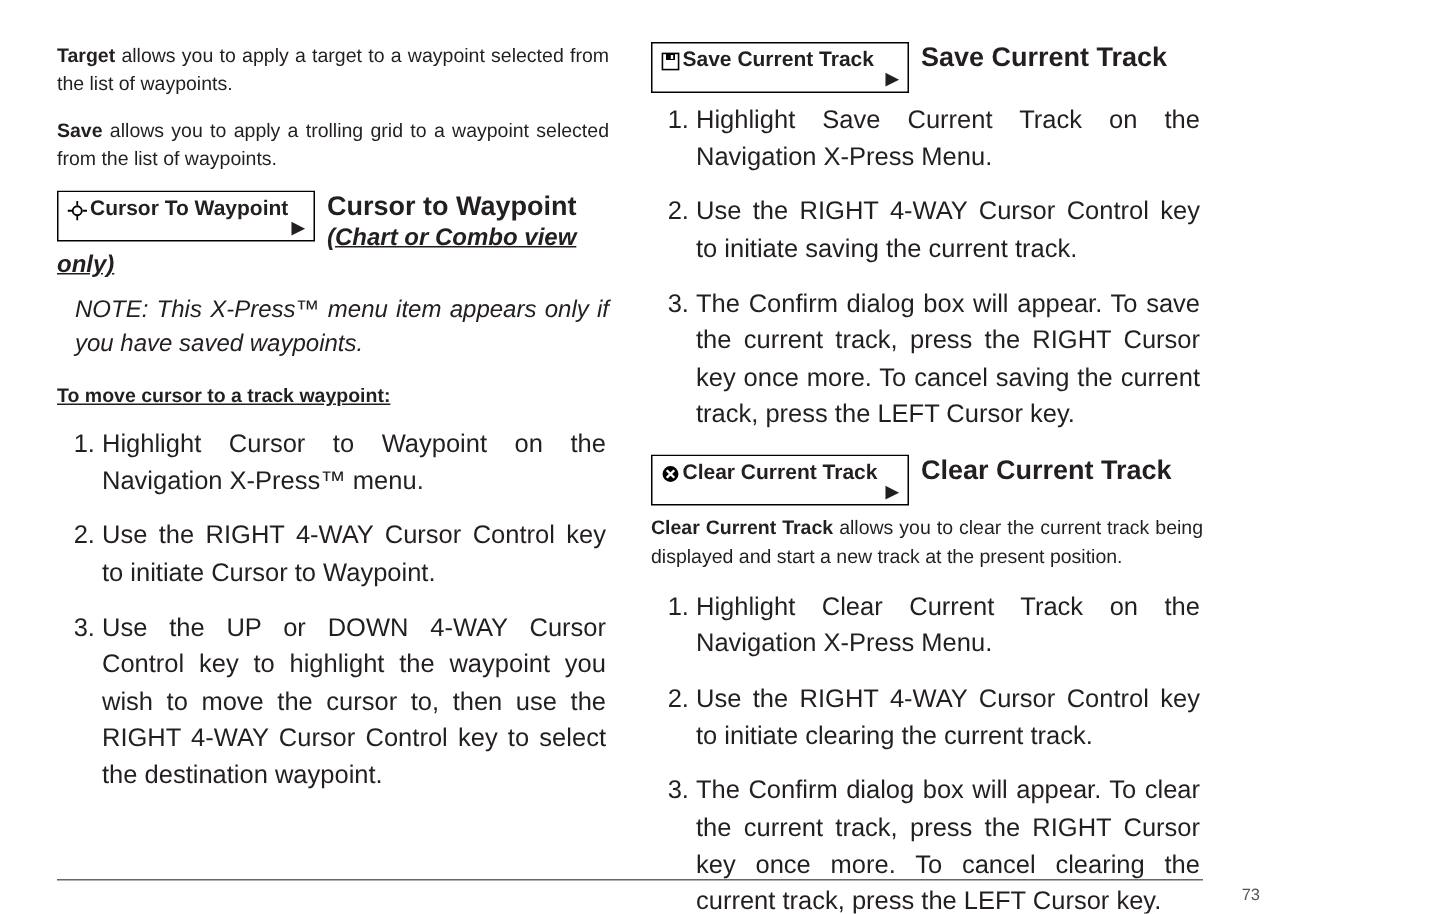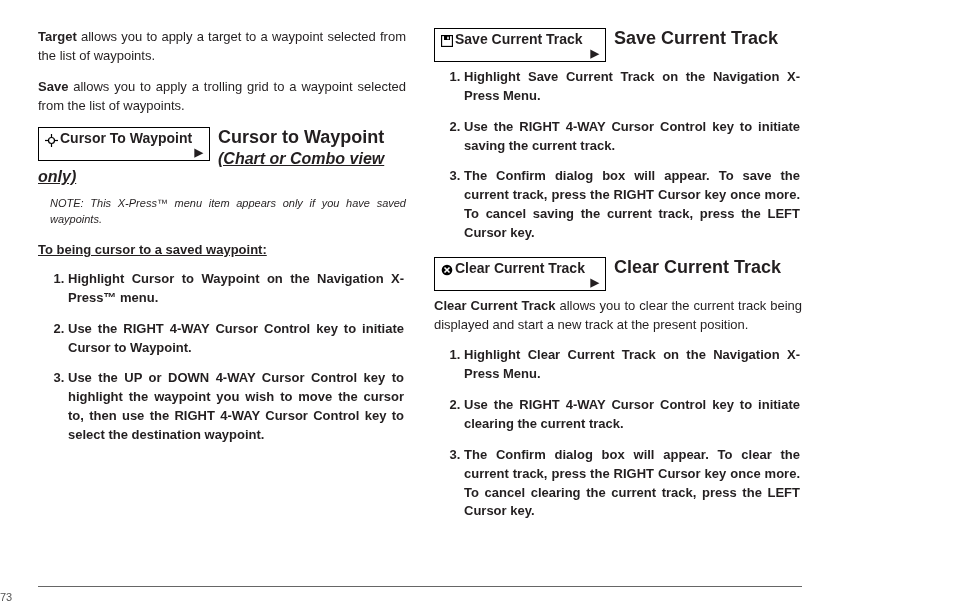--- a/index.html
+++ b/index.html
@@ -75,56 +75,56 @@
     display: block;
     font-style: italic;
     font-size: 16px;
     text-decoration: underline;
     margin-bottom: 6px;
     font-family: "Arial Narrow", Arial, sans-serif;
     font-weight: 600;
   }
   .note {
     font-style: italic;
-    font-size: 11px;
+    font-size: 16px;
     margin: 0 0 14px 12px;
     line-height: 1.4;
   }
   .note b { font-style: italic; }
   .subhead {
     font-weight: 700;
     text-decoration: underline;
     font-size: 13px;
     margin: 0 0 10px 0;
   }
   ol {
     margin: 0 0 14px 0;
     padding-left: 30px;
-    font-size: 13px;
-    font-weight: 700;
+    font-size: 17px;
+    font-weight: 400;
   }
   ol li {
     margin-bottom: 12px;
     line-height: 1.45;
     text-align: justify;
     padding-right: 2px;
   }
   .footer-line {
     position: absolute;
     left: 38px;
     right: 38px;
     bottom: 22px;
     border-top: 1px solid #666;
   }
   .page-num {
     position: absolute;
     bottom: 6px;
     left: 0;
     right: 0;
-    text-align: left;
+    text-align: right;
     font-size: 11px;
     color: #555;
   }
   svg.ic { vertical-align: -2px; }
 </style>
 </head>
 <body>
 
 <div class="page">
   <div class="columns">
@@ -155,21 +155,21 @@
         </div>
         <span class="section-title">Cursor to Waypoint</span>
         <span class="subtitle">(Chart or Combo view only)</span>
       </div>
 
 
       <p class="note">
         <b>NOTE:</b><span> This X-Press™ menu item appears only if you have saved waypoints.</span>
       </p>
 
-      <p class="subhead">To being cursor to a saved waypoint:</p>
+      <p class="subhead">To move cursor to a track waypoint:</p>
       <ol>
         <li>Highlight Cursor to Waypoint on the Navigation X-Press™ menu.</li>
         <li>Use the RIGHT 4-WAY Cursor Control key to initiate Cursor to Waypoint.</li>
         <li>Use the UP or DOWN 4-WAY Cursor Control key to highlight the waypoint you wish to move the cursor to, then use the RIGHT 4-WAY Cursor Control key to select the destination waypoint.</li>
       </ol>
     </div>
 
     <div class="section">
       <div class="menu-header">
         <div class="menu-box">

